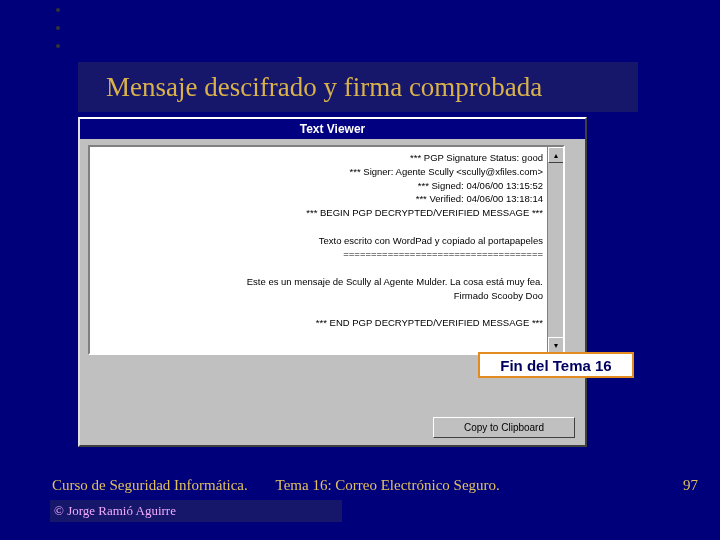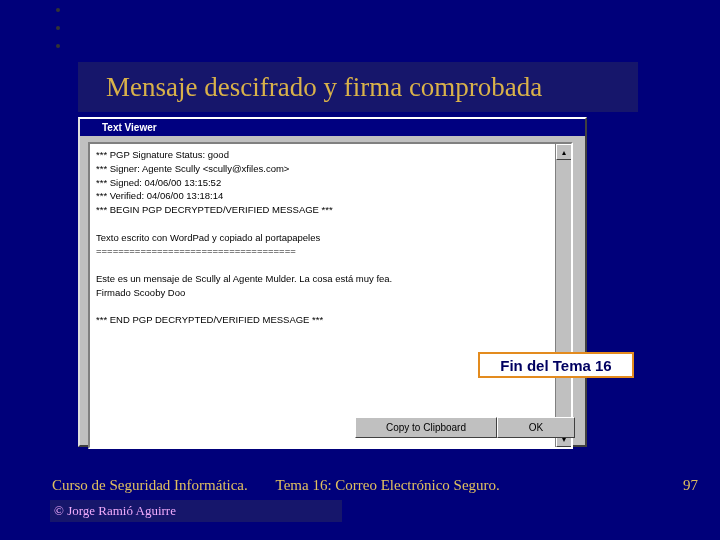--- a/index.html
+++ b/index.html
@@ -50,34 +50,36 @@
     background: #c0c0c0;
     border-top: 2px solid #fff;
     border-left: 2px solid #dfdfdf;
     border-right: 2px solid #404040;
     border-bottom: 2px solid #404040;
   }
   .titlebar {
     background: #000080;
     color: #fff;
     font-family: Tahoma, Arial, sans-serif;
-    font-size: 10px;
+    font-size: 12px;
     padding: 3px 22px;
     font-weight: bold;
+    text-align: center;
   }
   .content-frame {
-    margin: 6px 12px 0 8px;
-    height: 307px;
+    margin: 6px 20px 0 8px;
+    height: 210px;
     background: #fff;
     border-top: 2px solid #808080;
     border-left: 2px solid #808080;
     border-right: 2px solid #fff;
     border-bottom: 2px solid #fff;
     position: relative;
     overflow: hidden;
+    text-align: right;
   }
   .scrollbar {
     position: absolute;
     right: 0;
     top: 0;
     bottom: 0;
     width: 16px;
     background: #c0c0c0;
     border-left: 1px solid #808080;
   }
@@ -205,21 +207,20 @@
 Firmado Scooby Doo
 
 *** END PGP DECRYPTED/VERIFIED MESSAGE ***</div>
     <div class="scrollbar">
       <div class="sb-btn sb-up">▴</div>
       <div class="sb-btn sb-down">▾</div>
     </div>
   </div>
   <div class="button-row">
     <div class="win-btn btn-copy">Copy to Clipboard</div>
-    <div class="win-btn btn-ok">OK</div>
   </div>
 </div>
 
 <div class="end-box">
   <span class="end-text">Fin del Tema 16</span>
 </div>
 
 <div class="footer-line1">
   <span>Curso de Seguridad Informática.</span>
   <span class="right">Tema 16:  Correo Electrónico Seguro.</span>

